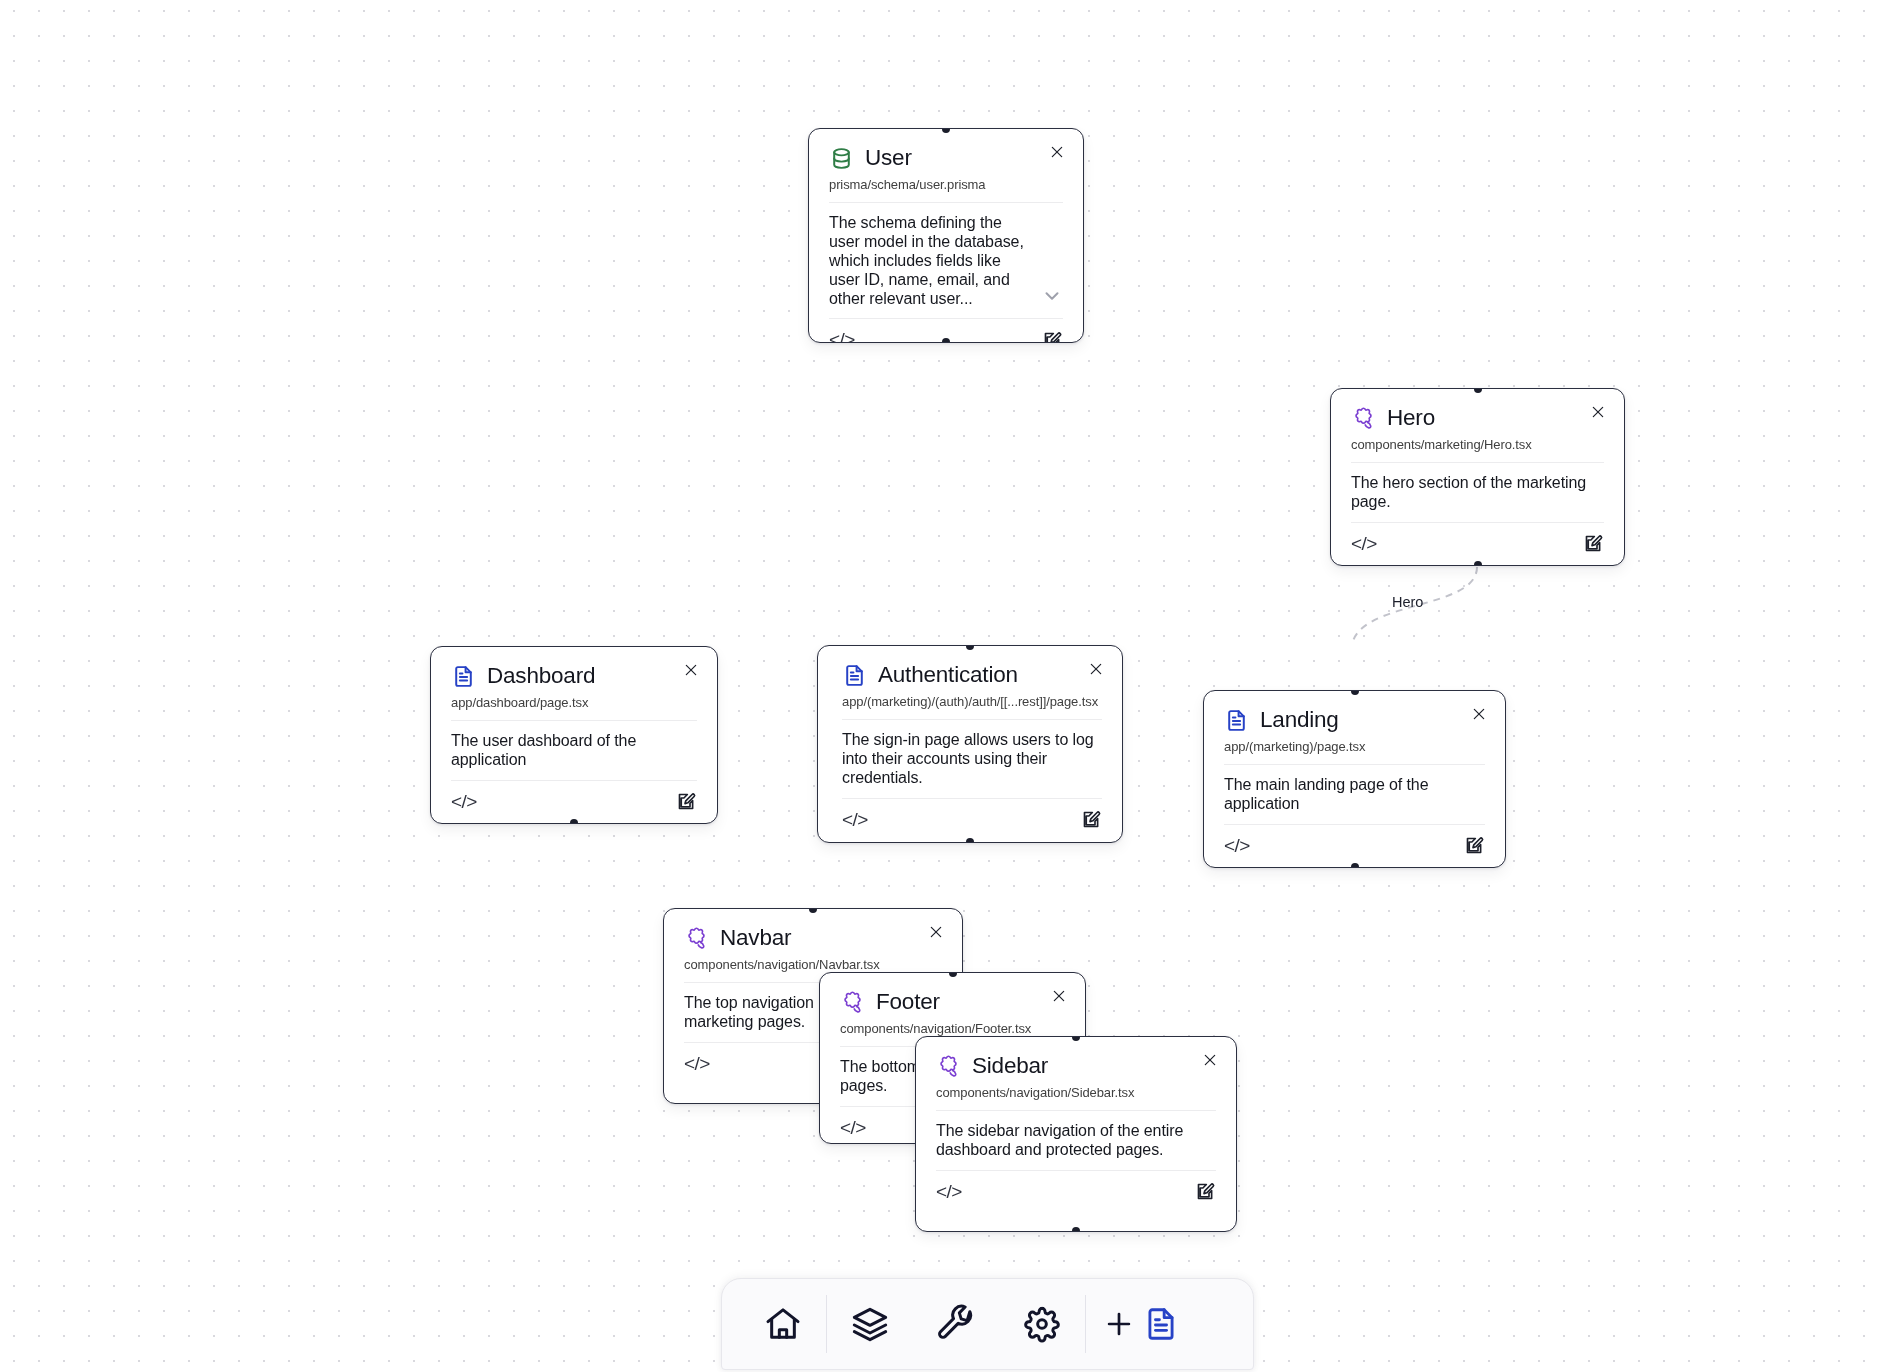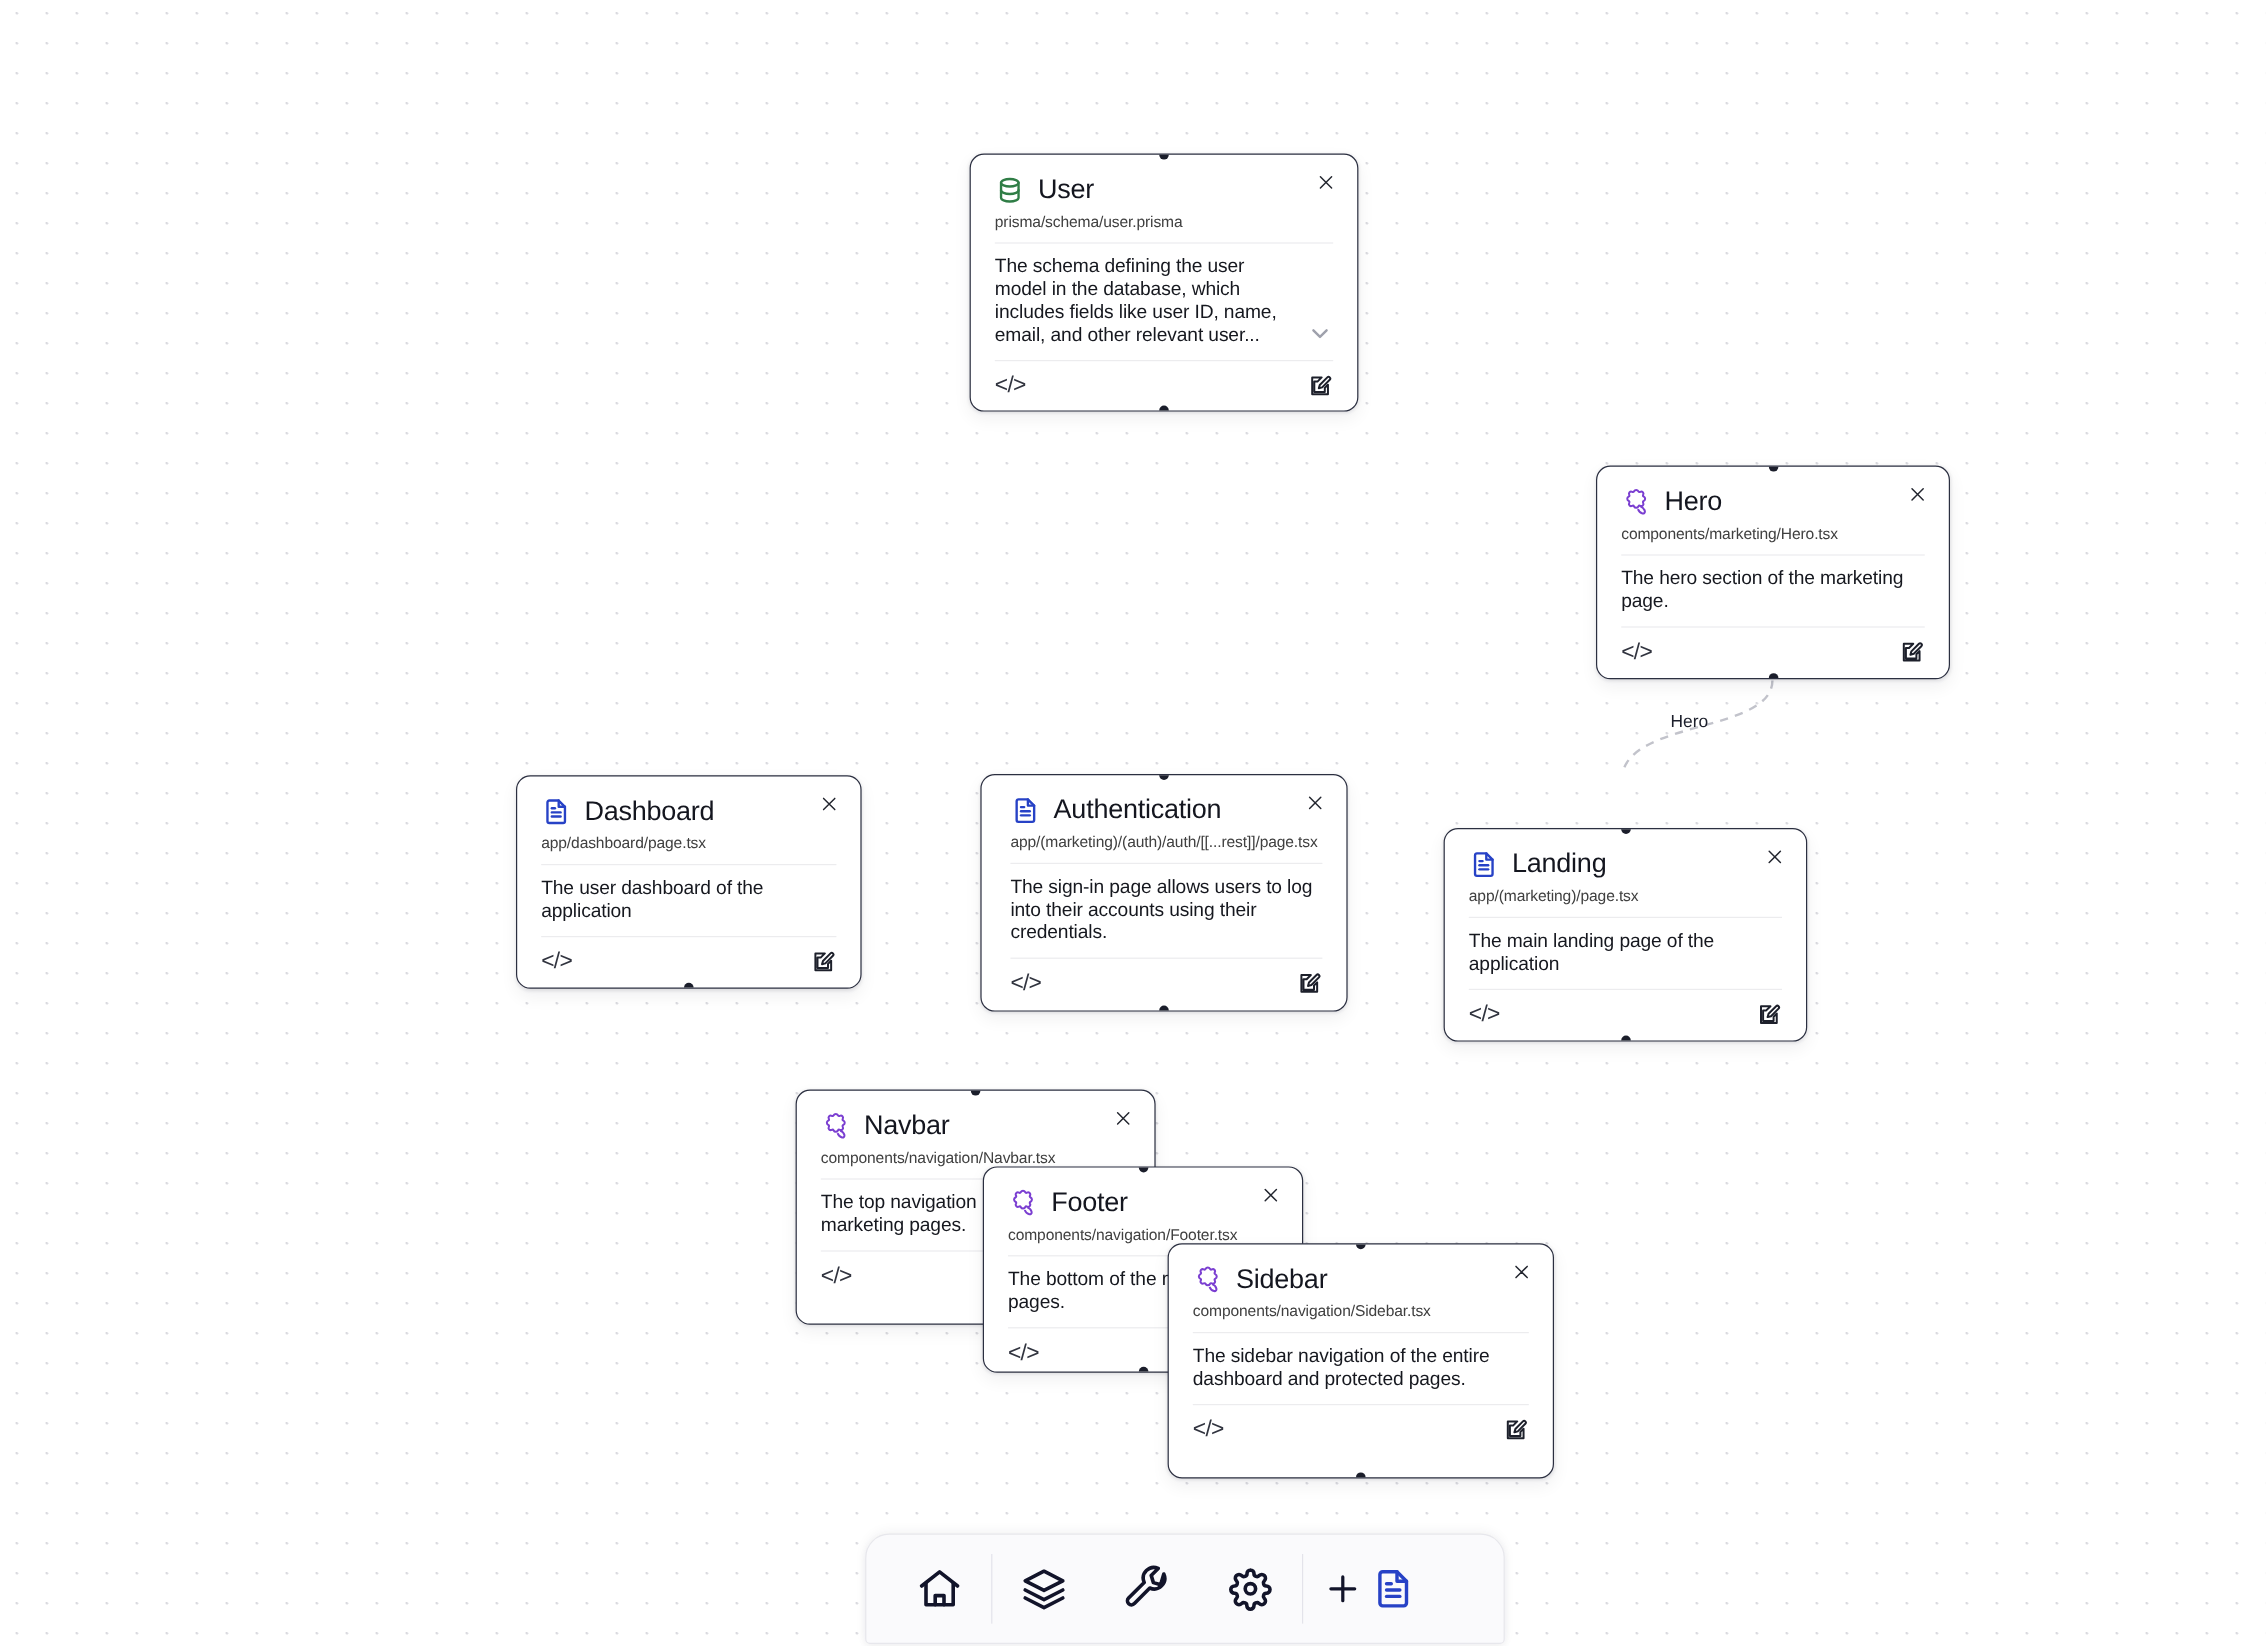--- a/index.html
+++ b/index.html
@@ -121,21 +121,21 @@
 </head>
 <body>
 
 <div id="canvas">
 
   <svg class="edges" width="1888" height="1372">
     <path d="M1477,567 C1477,610 1360,600 1352,645" fill="none" stroke="#c2c3cb" stroke-width="2" stroke-dasharray="7 6"></path>
   </svg>
   <div class="edge-label" style="left:1392px;top:594px;">Hero</div>
 
-  <div class="node" style="left:808px;top:128px;width:324px;height:215px;z-index:3;">
+  <div class="node" style="left:808px;top:128px;width:276px;height:215px;z-index:3;">
     <div class="handle h-top"></div>
     <div class="handle h-bot"></div>
     <div class="node-head">
       <svg class="node-ico" viewBox="0 0 24 24" fill="none" stroke="#2f7d46" stroke-width="1.9" stroke-linecap="round" stroke-linejoin="round">
         <ellipse cx="12" cy="6" rx="7" ry="3"></ellipse>
         <path d="M5 6v12c0 1.7 3.1 3 7 3s7-1.3 7-3V6"></path>
         <path d="M5 12c0 1.7 3.1 3 7 3s7-1.3 7-3"></path>
       </svg>
       <div class="node-title">User</div>
       <div class="node-close">
@@ -351,21 +351,21 @@
       <div class="code-ico">&lt;/&gt;</div>
       <div class="edit-ico">
         <svg viewBox="0 0 24 24" fill="none" stroke="currentColor" stroke-width="1.9" stroke-linecap="round" stroke-linejoin="round">
           <path d="M4 4h9l-4 4H6v10h10v-4l3-3v9H4z"></path>
           <path d="M13.5 13.5l7.2-7.2a1.6 1.6 0 0 0-2.3-2.3l-7.2 7.2-.9 3.2z"></path>
         </svg>
       </div>
     </div>
   </div>
 
-  <div class="node" style="left:973px;top:1036px;width:322px;height:196px;z-index:6;">
+  <div class="node" style="left:915px;top:1036px;width:322px;height:196px;z-index:6;">
     <div class="handle h-top"></div>
     <div class="handle h-bot"></div>
     <div class="node-head">
       <svg class="node-ico" viewBox="0 0 24 24" fill="none" stroke="#7b3fd1" stroke-width="1.6" stroke-linejoin="round">
         <path d="M10.3 3.2a1.9 1.9 0 0 1 3.4 0c.3.6 1 .8 1.6.5a1.7 1.7 0 0 1 2.3 2.3c-.3.6-.1 1.3.5 1.6a1.9 1.9 0 0 1 0 3.4c-.6.3-.8 1-.5 1.6a1.7 1.7 0 0 1-2.3 2.3c-.6-.3-1.3-.1-1.6.5a1.9 1.9 0 0 1-3.4 0c-.3-.6-1-.8-1.6-.5a1.7 1.7 0 0 1-2.3-2.3c.3-.6.1-1.3-.5-1.6a1.9 1.9 0 0 1 0-3.4c.6-.3.8-1 .5-1.6a1.7 1.7 0 0 1 2.3-2.3c.6.3 1.3.1 1.6-.5z"></path>
         <path d="M15.5 15.5c1.6.6 3 1.9 3.4 3.6.3 1.2-.7 2.2-1.9 1.9-1.7-.4-3-1.8-3.6-3.4"></path>
       </svg>
       <div class="node-title">Sidebar</div>
       <div class="node-close">
         <svg viewBox="0 0 24 24" fill="none" stroke="currentColor" stroke-width="2.1" stroke-linecap="round">

